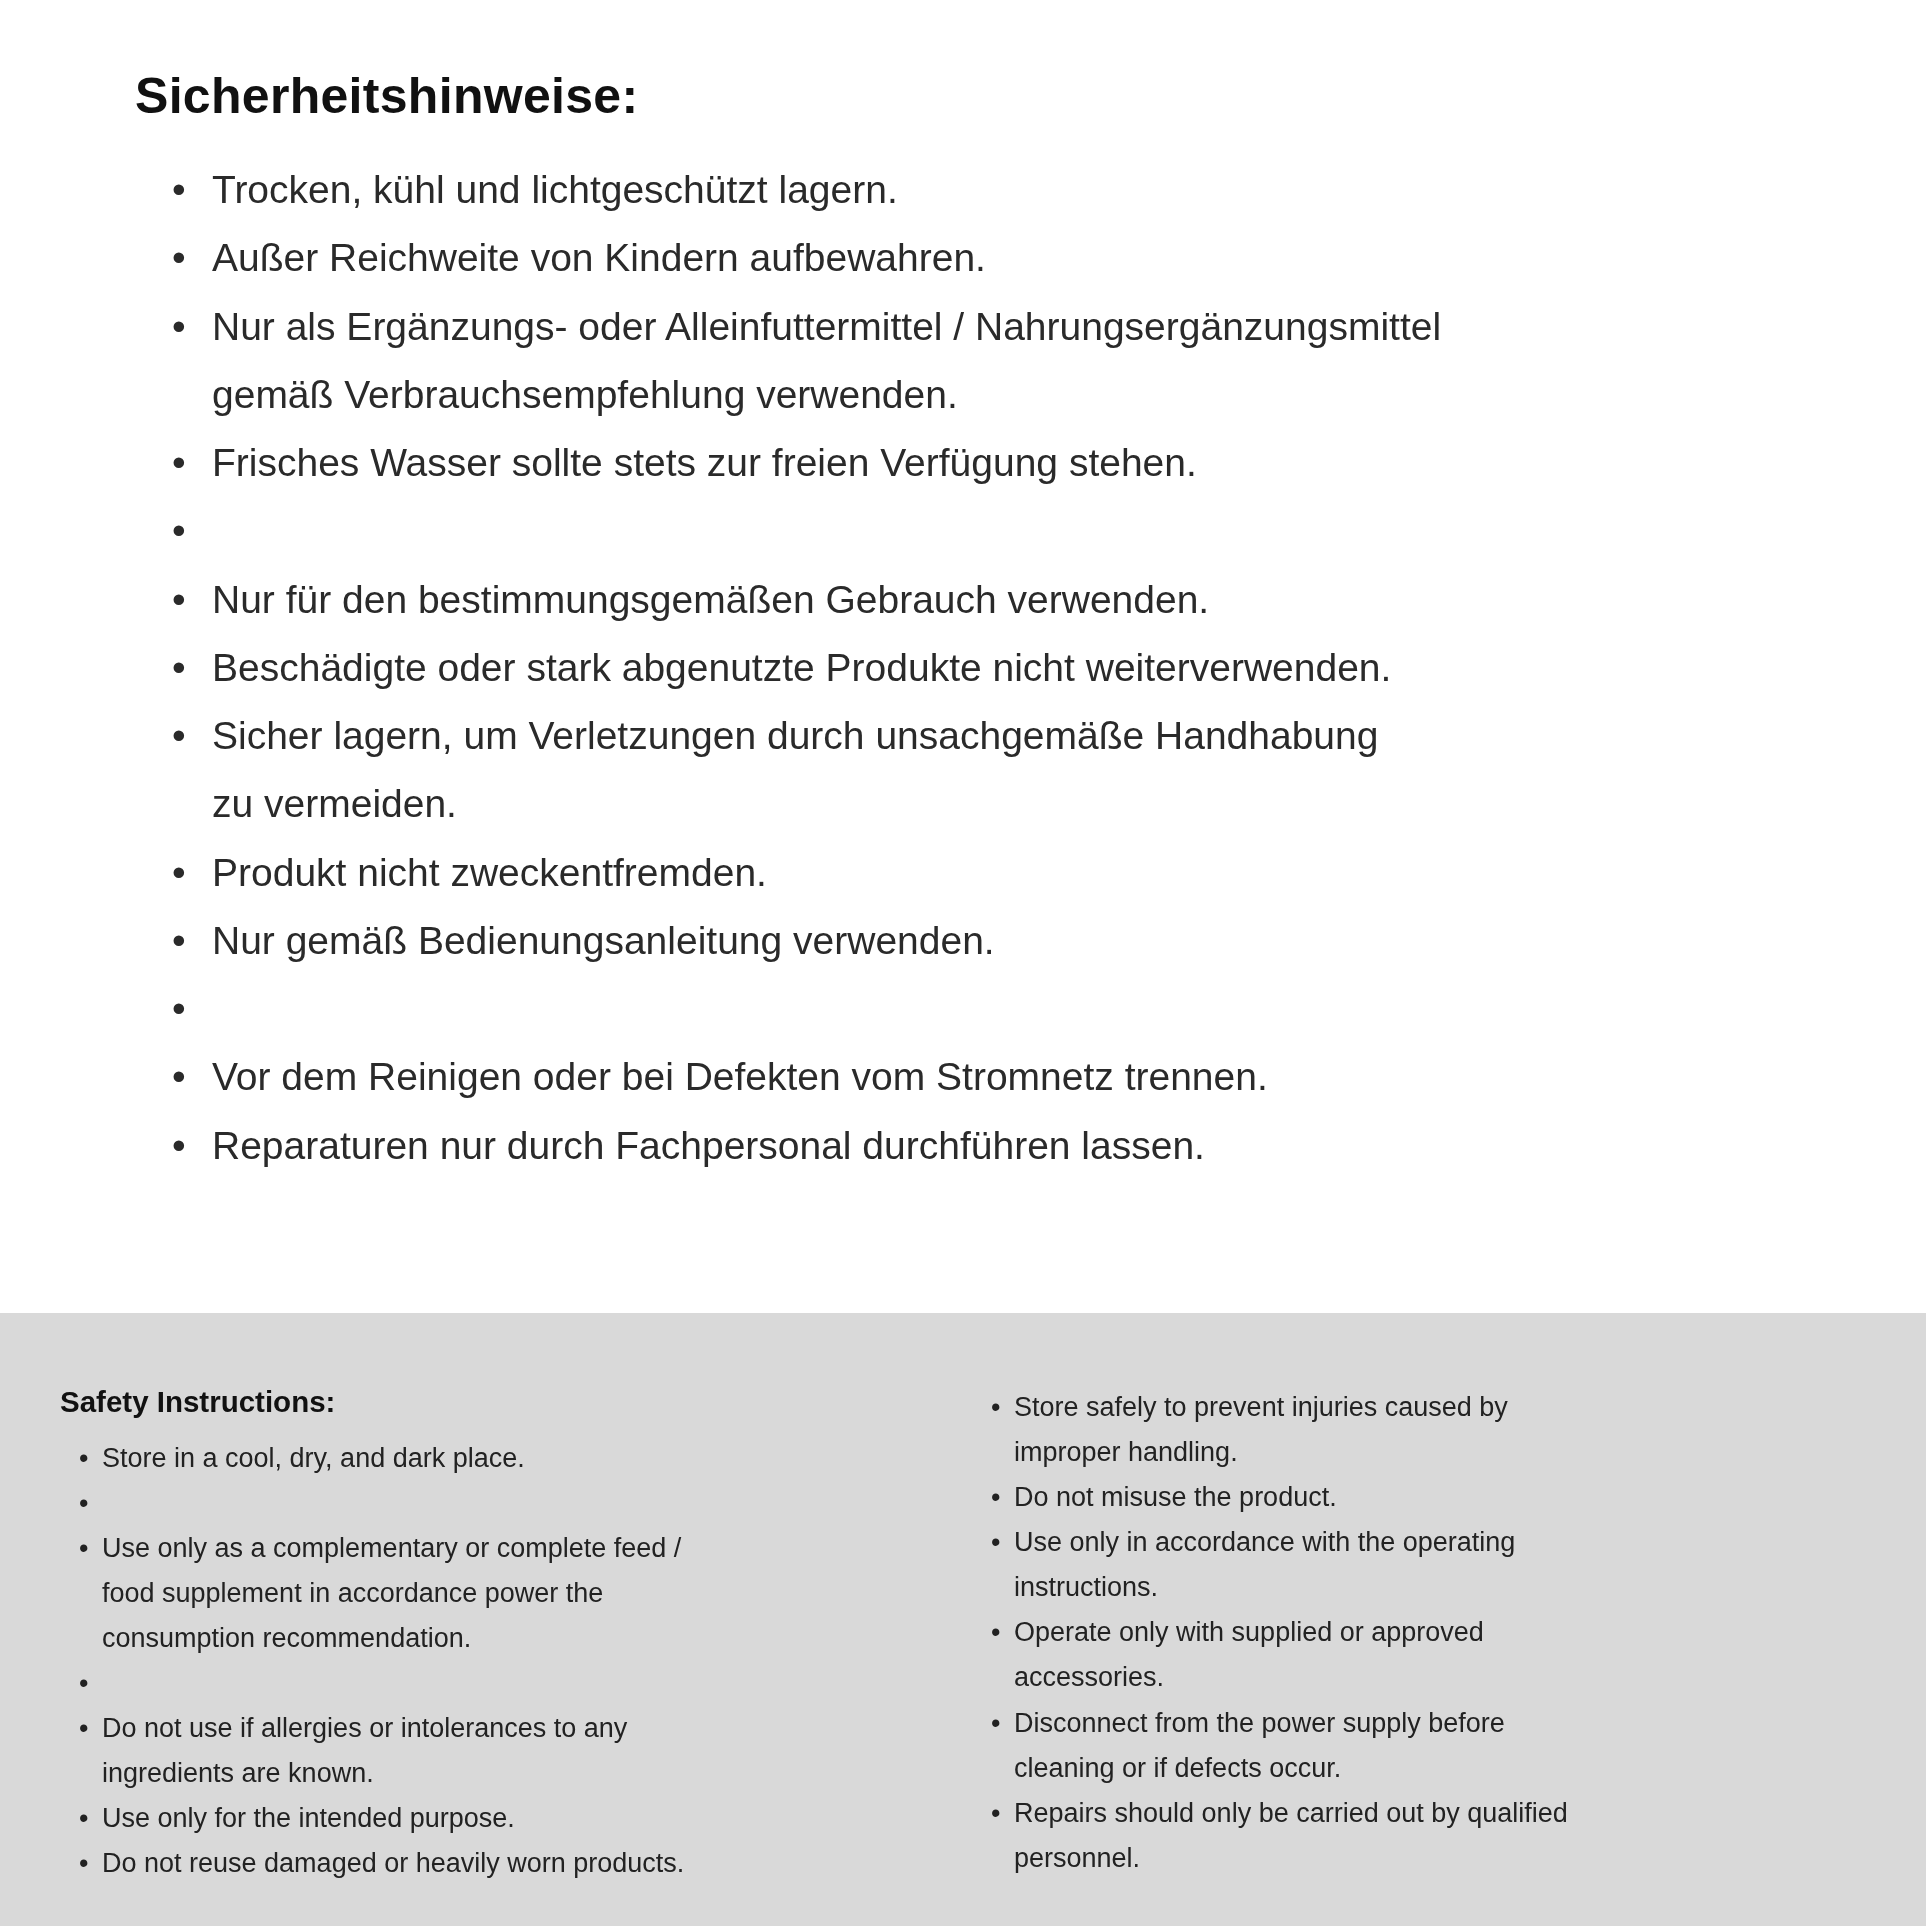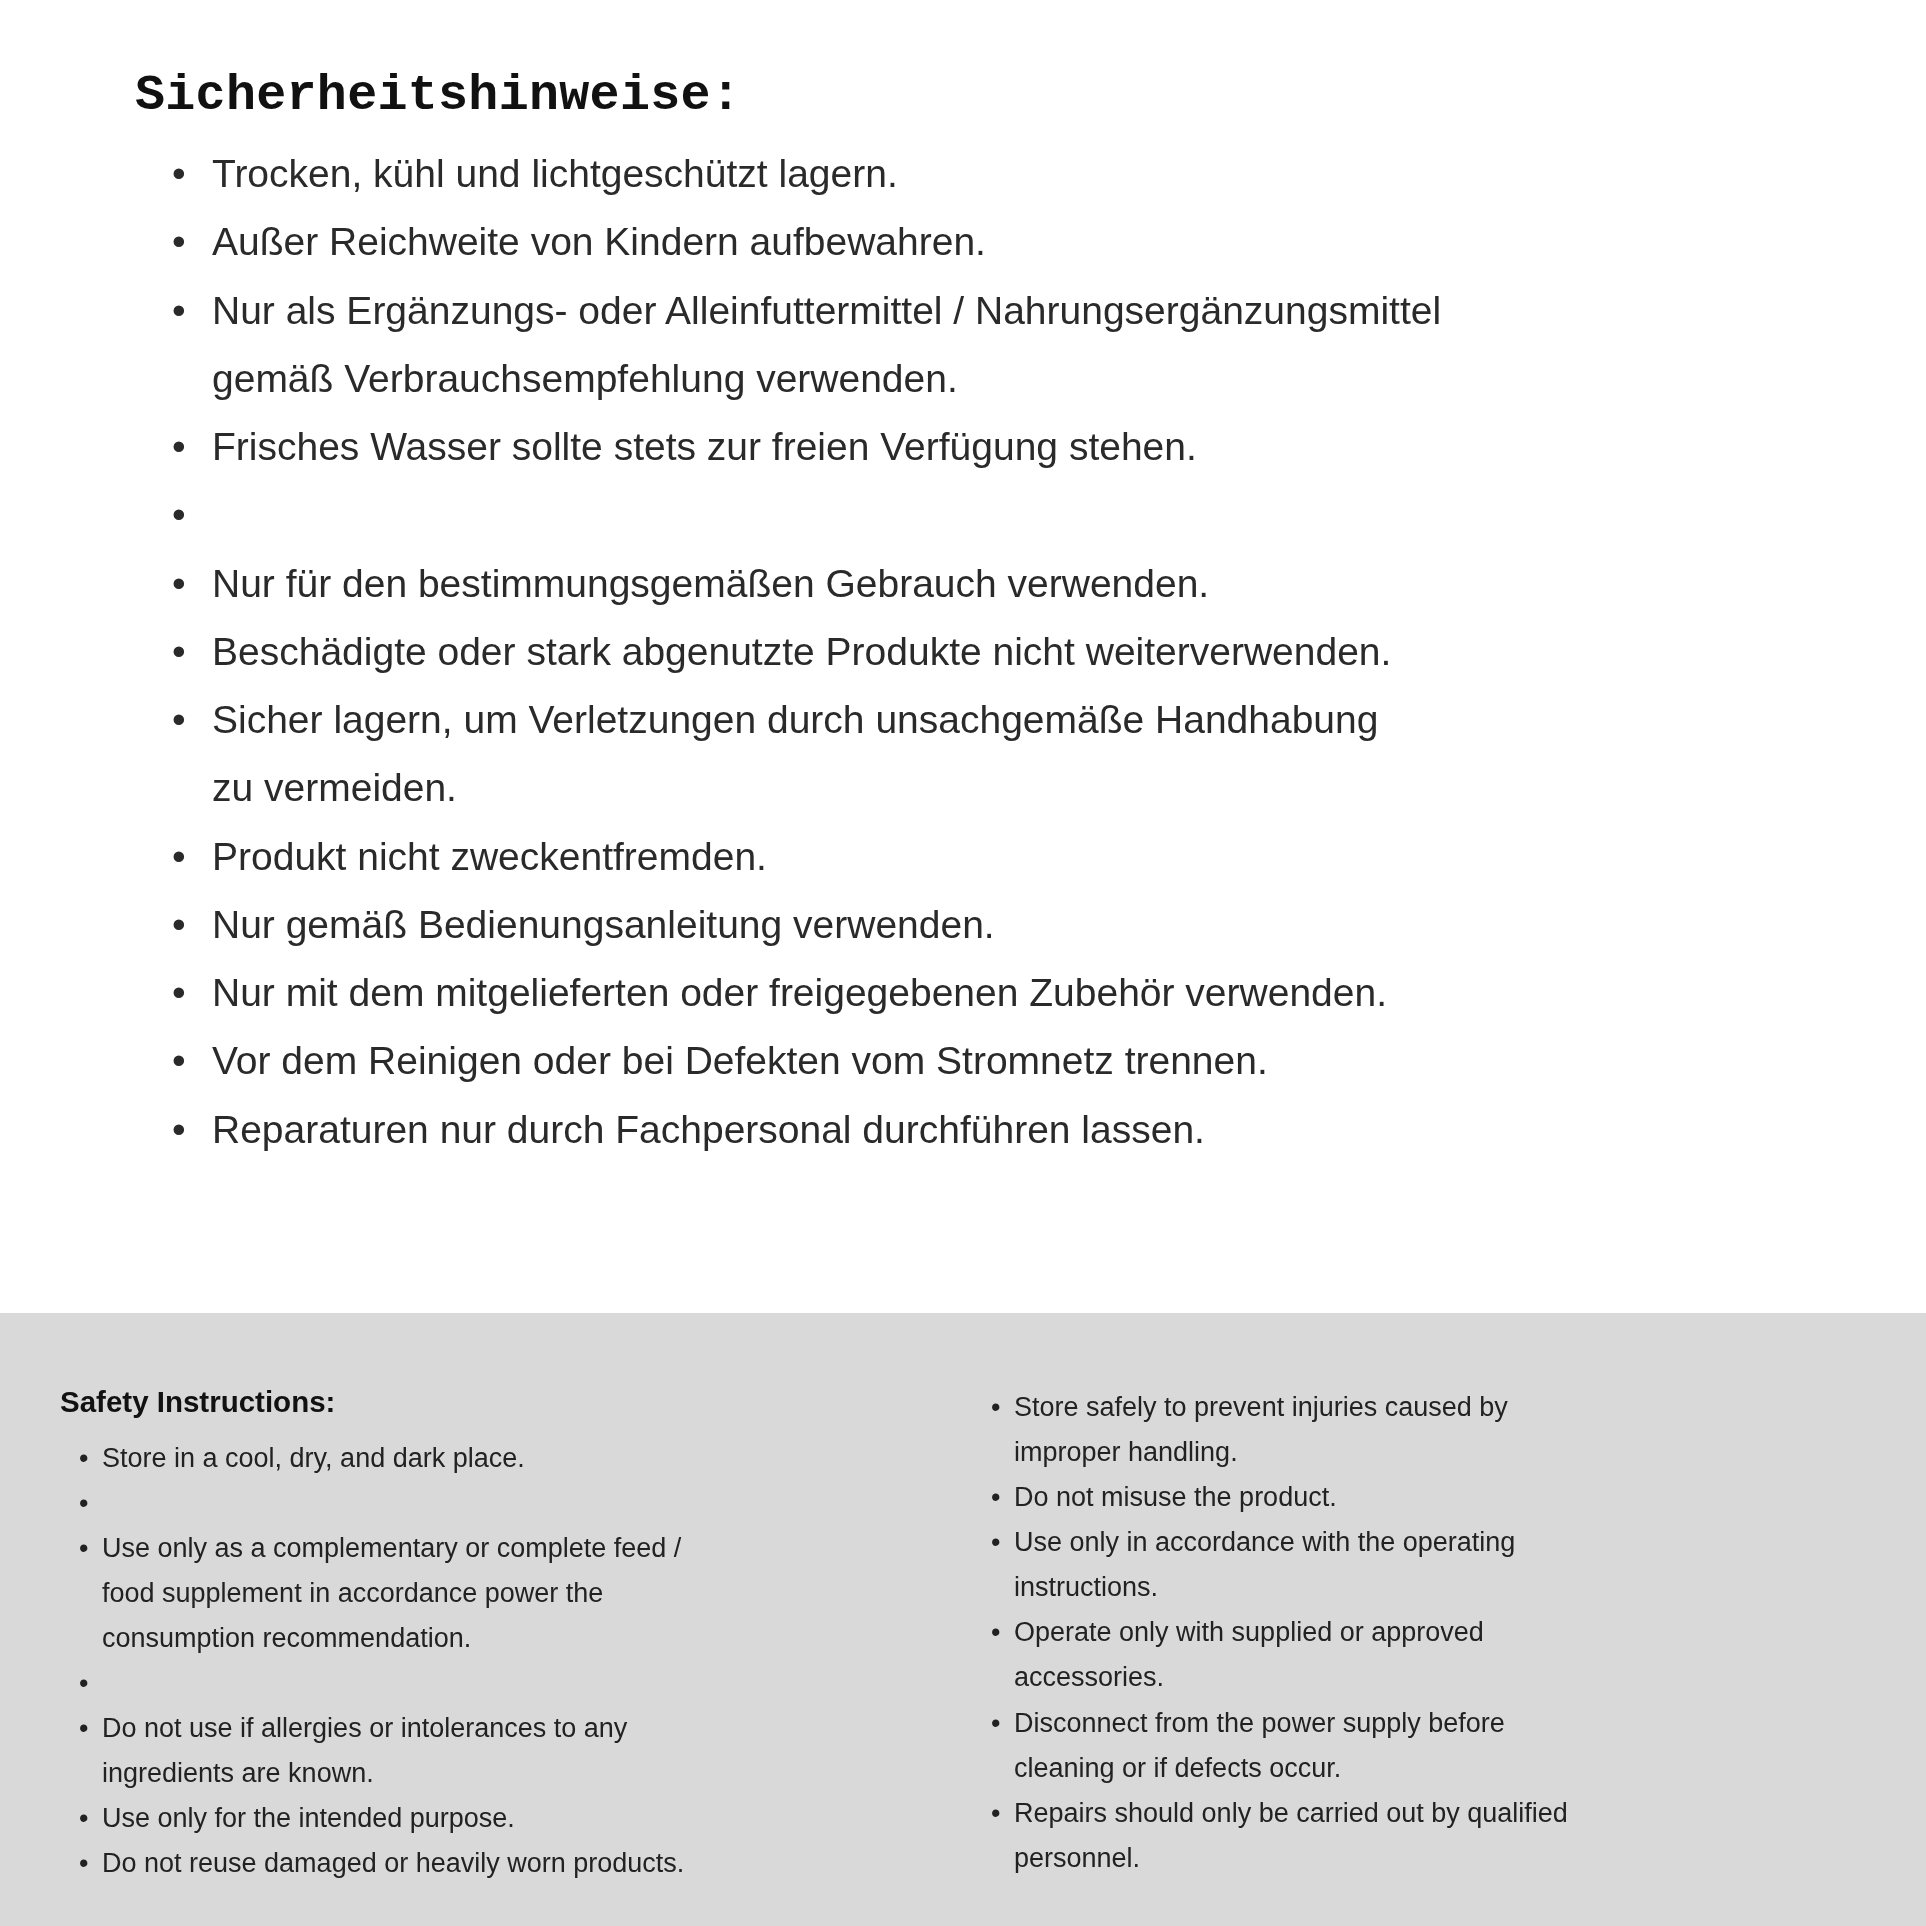--- a/index.html
+++ b/index.html
@@ -21,22 +21,21 @@
   .section-german {
     height: 1313px;
     background: #ffffff;
     padding: 67px 96px 0 135px;
   }
   .german-title {
     font-size: 50px;
     font-weight: 700;
     color: #111111;
     letter-spacing: 0.3px;
-    margin-bottom: 16px;
-    font-family: Liberation Mono, monospace;
+    margin-bottom: 31px;
   }
   .german-list {
     list-style: none;
     padding-left: 37px;
     font-size: 39px;
     line-height: 1.75;
     color: #2a2a2a;
   }
   .german-list li {
     display: flex;
@@ -123,21 +122,20 @@
         <li>
           <span class="bullet">•</span>
           <span class="li-text">Produkt nicht zweckentfremden.</span>
         </li>
         <li>
           <span class="bullet">•</span>
           <span class="li-text">Nur gemäß Bedienungsanleitung verwenden.</span>
         </li>
         <li>
           <span class="bullet">•</span>
-          <span class="li-text">Nur mit dem mitgelieferten oder freigegebenen Zubehör verwenden.</span>
         </li>
         <li>
           <span class="bullet">•</span>
           <span class="li-text">Vor dem Reinigen oder bei Defekten vom Stromnetz trennen.</span>
         </li>
         <li>
           <span class="bullet">•</span>
           <span class="li-text">Reparaturen nur durch Fachpersonal durchführen lassen.</span>
         </li>
       </ul>

